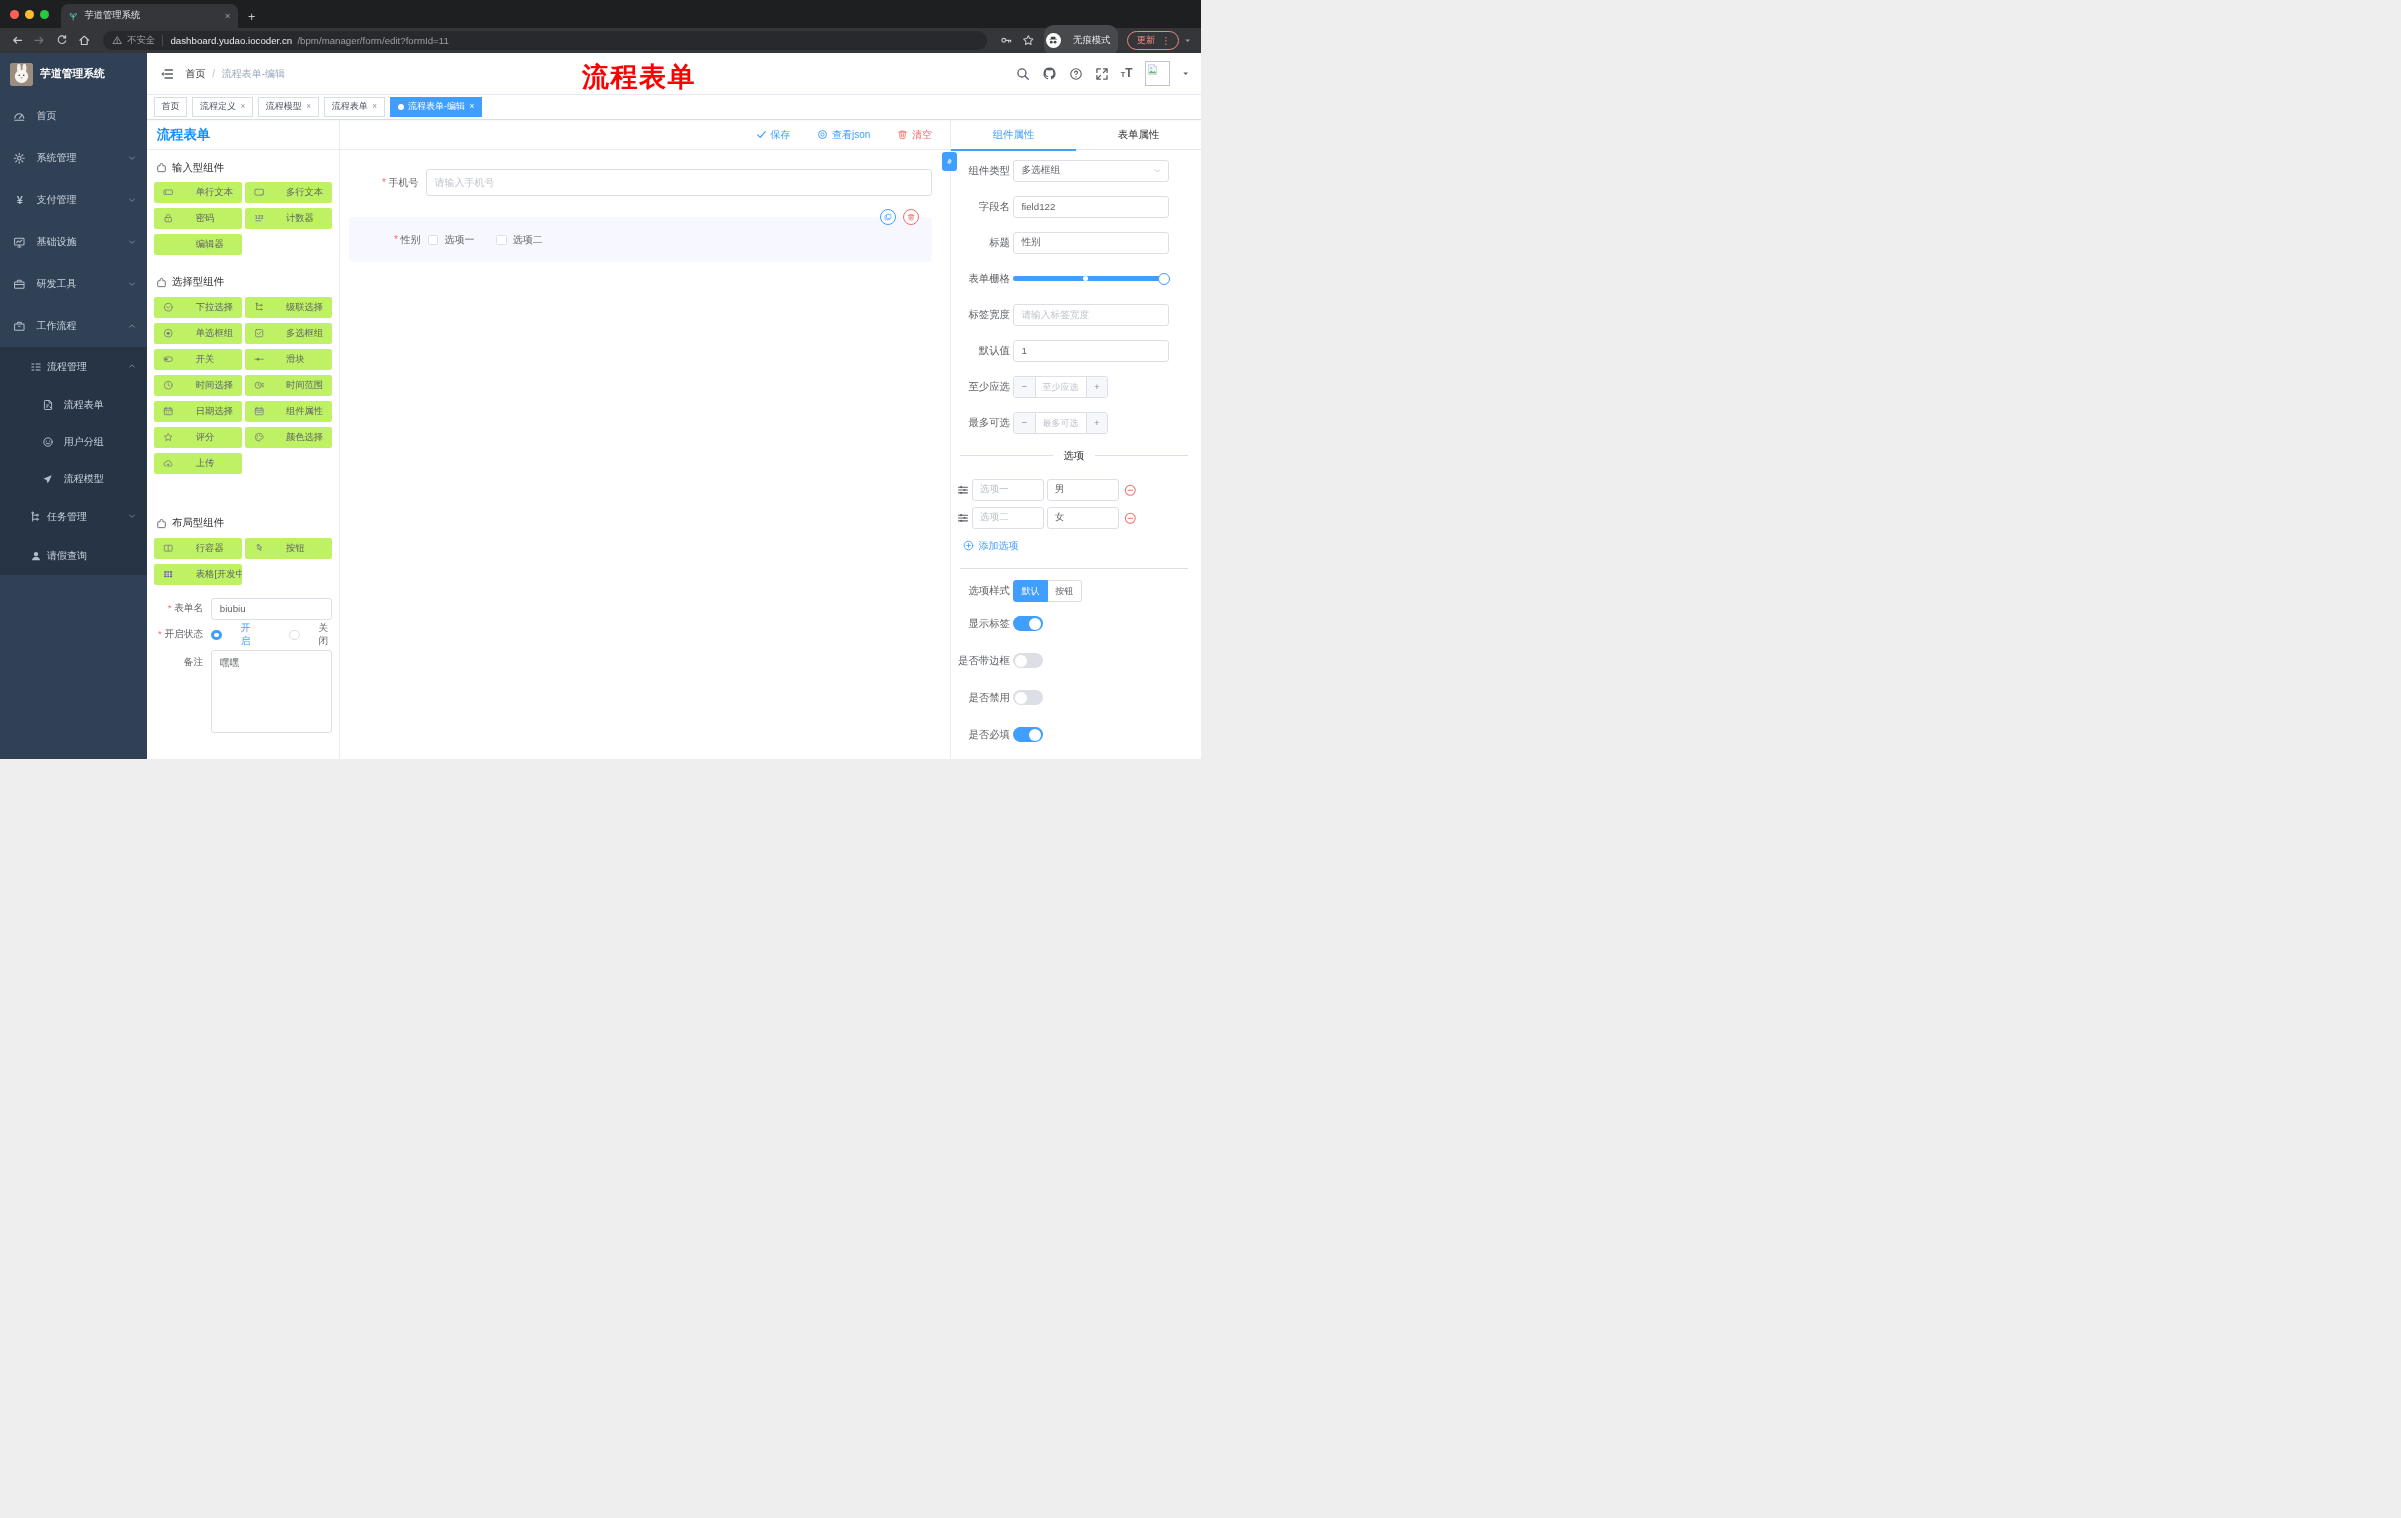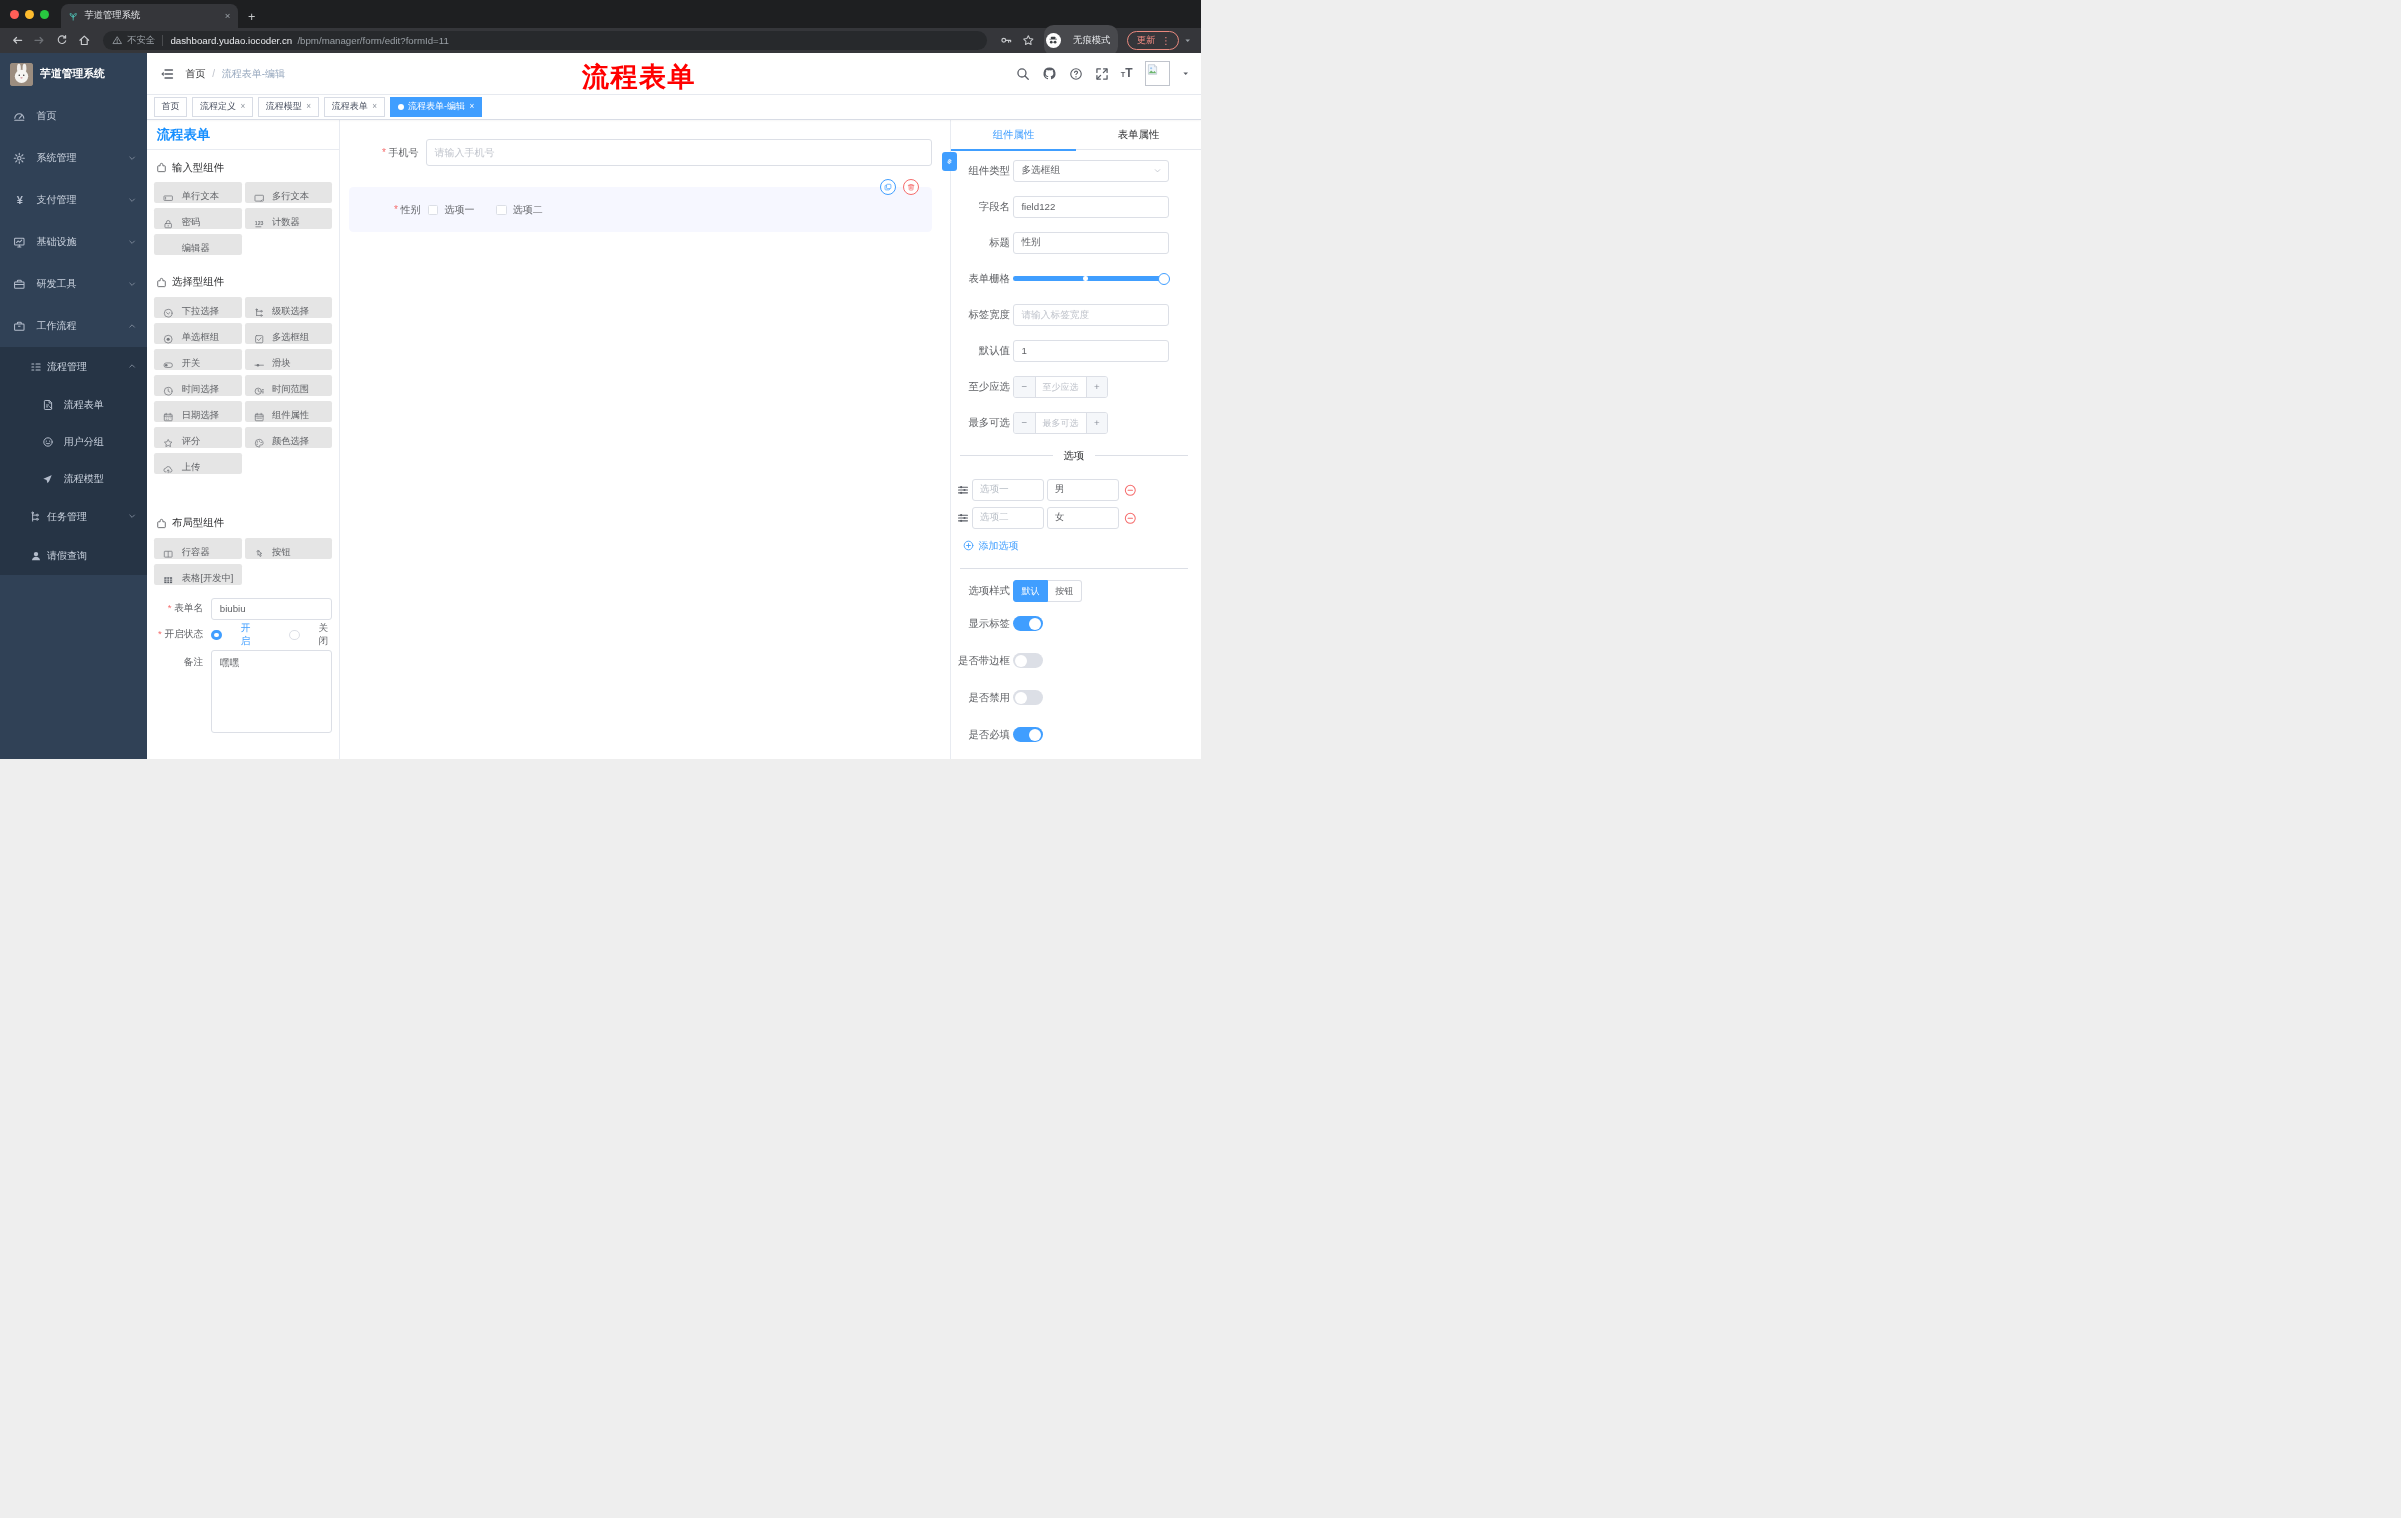--- a/index.html
+++ b/index.html
@@ -77,21 +77,21 @@
 .content{flex:1;display:flex;min-height:0}
 .colhead{height:30px;border-bottom:0.7px solid #e8ebf1;display:flex;align-items:center;flex-shrink:0}
 .leftcol{width:193px;border-right:0.7px solid #e8ebf1;display:flex;flex-direction:column;flex-shrink:0}
 .ptitle{font-size:13.4px;font-weight:bold;color:#1890ff;padding-left:9.7px}
 .leftbody{flex:1;overflow:hidden;padding:1.5px 7.4px 0 7.4px}
 .ghead{display:flex;align-items:center;gap:5.2px;font-size:10.4px;color:#303133;margin:9px 0 7.4px 1.5px}
 .ghead-ico{color:#606266}
 .g2{margin-top:20px}
 .g3{margin-top:42px}
 .chips{display:grid;grid-template-columns:1fr 1fr;gap:4.5px 3px}
-.chip{height:21.5px;background:#e5e5e5;border-radius:2.2px;display:flex;align-items:flex-end;gap:8px;padding:0 3px 0 9px;font-size:9.3px;color:#606266;cursor:move;white-space:nowrap;overflow:hidden}
+.chip{height:21.5px;background:#bef264;border-radius:2.2px;display:flex;align-items:center;gap:22px;padding:0 3px 0 9px;font-size:9.3px;color:#606266;cursor:move;white-space:nowrap;overflow:hidden}
 .chip-ico{color:#76797e;width:10.4px}
 .lform{margin-top:12.6px}
 .lf-row{display:flex;align-items:center;margin:0 0 2px 0;font-size:9.7px;color:#606266}
 .lf-row.top{align-items:flex-start}
 .lf-label{width:57px;text-align:right;padding-right:8.2px;flex-shrink:0;white-space:nowrap}
 .req::before{content:"* ";color:#f56c6c}
 .inp{border:0.7px solid #dcdfe6;border-radius:3px;height:22px;font-size:9.7px;color:#606266;padding:0 7.4px;outline:none;background:#fff;font-family:inherit}
 .inp::placeholder{color:#c0c4cc}
 .lf-inp{width:121px}
 .lf-ta{width:121px;height:83px;resize:none;padding:5.2px 7.4px;line-height:1.5}
@@ -752,20 +752,41 @@
               <div class="lf-row top">
                 <span class="lf-label" style="padding-top:6px">备注</span>
                 <textarea class="inp lf-ta" style="">嘿嘿</textarea>
               </div>
             </div>
 
           </div>
         </div>
 
         <div class="canvascol">
+          <div class="colhead cv-toolbar">
+            <span class="tbtn blue">
+              <svg width="11" height="11" viewBox="0 0 16 16" fill="none" stroke="currentColor" stroke-width="1.7" stroke-linecap="round" stroke-linejoin="round">
+                  <path d="M2.5 8.6l3.6 3.6 7.4-8.4"></path>
+                </svg>
+              <span>保存</span>
+            </span>
+            <span class="tbtn blue">
+              <svg width="11" height="11" viewBox="0 0 16 16" fill="none" stroke="currentColor" stroke-width="1.4">
+                  <circle cx="8" cy="8" r="5.8"></circle>
+                  <circle cx="8" cy="8" r="2.4"></circle>
+                </svg>
+              <span>查看json</span>
+            </span>
+            <span class="tbtn red">
+              <svg width="11" height="11" viewBox="0 0 16 16" fill="none" stroke="currentColor" stroke-width="1.3" stroke-linecap="round" stroke-linejoin="round">
+                  <path d="M2.5 4.5h11M5.5 4.5V3h5v1.5M3.8 4.5l.6 8.3a1 1 0 0 0 1 .95h5.2a1 1 0 0 0 1-.95l.6-8.3M6.7 7v4M9.3 7v4"></path>
+                </svg>
+              <span>清空</span>
+            </span>
+          </div>
           <div class="canvasbody">
             <div class="cv-row">
               <span class="cv-label req">手机号</span>
               <input class="inp cv-inp" placeholder="请输入手机号" style="">
             </div>
             <div class="sel">
               <span class="act copy">
                 <svg width="8.2" height="8.2" viewBox="0 0 16 16" fill="none" stroke="currentColor" stroke-width="1.4" stroke-linejoin="round">
                     <rect x="5" y="2.5" width="8.5" height="8.5" rx="1.5"></rect>
                     <path d="M11 11v1a1.5 1.5 0 0 1-1.5 1.5h-6A1.5 1.5 0 0 1 2 12V6a1.5 1.5 0 0 1 1.5-1.5H5"></path>

